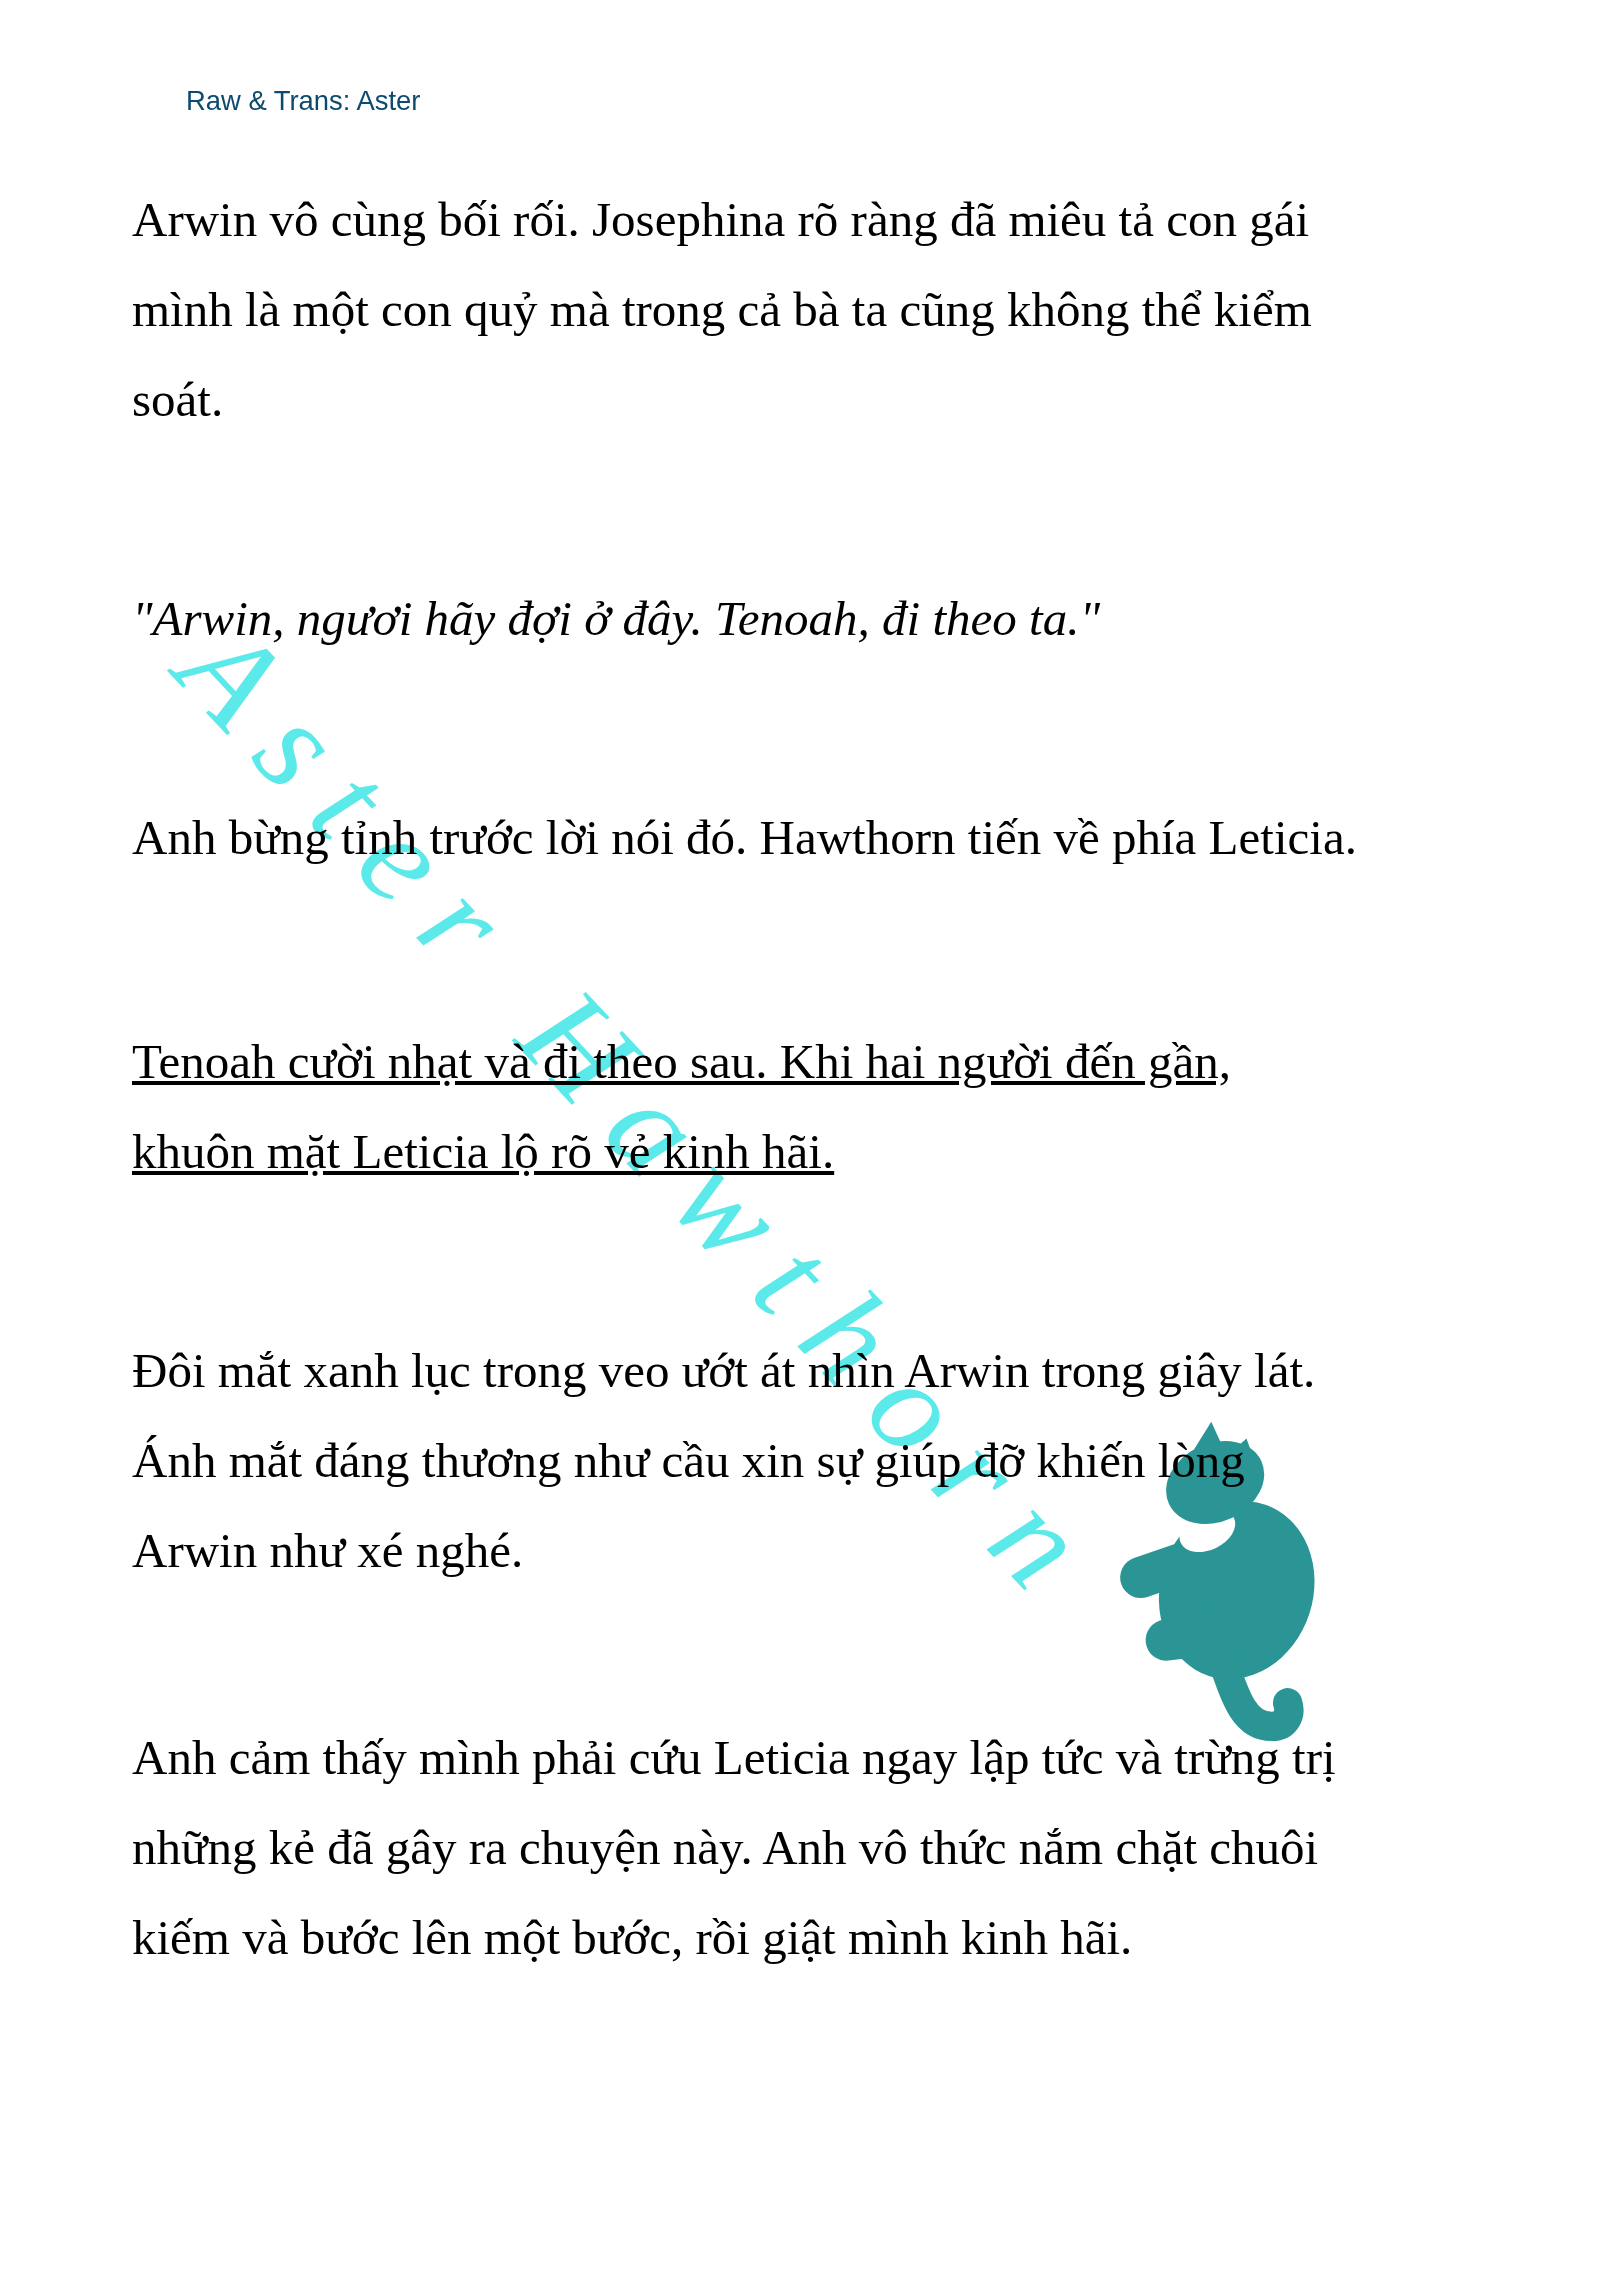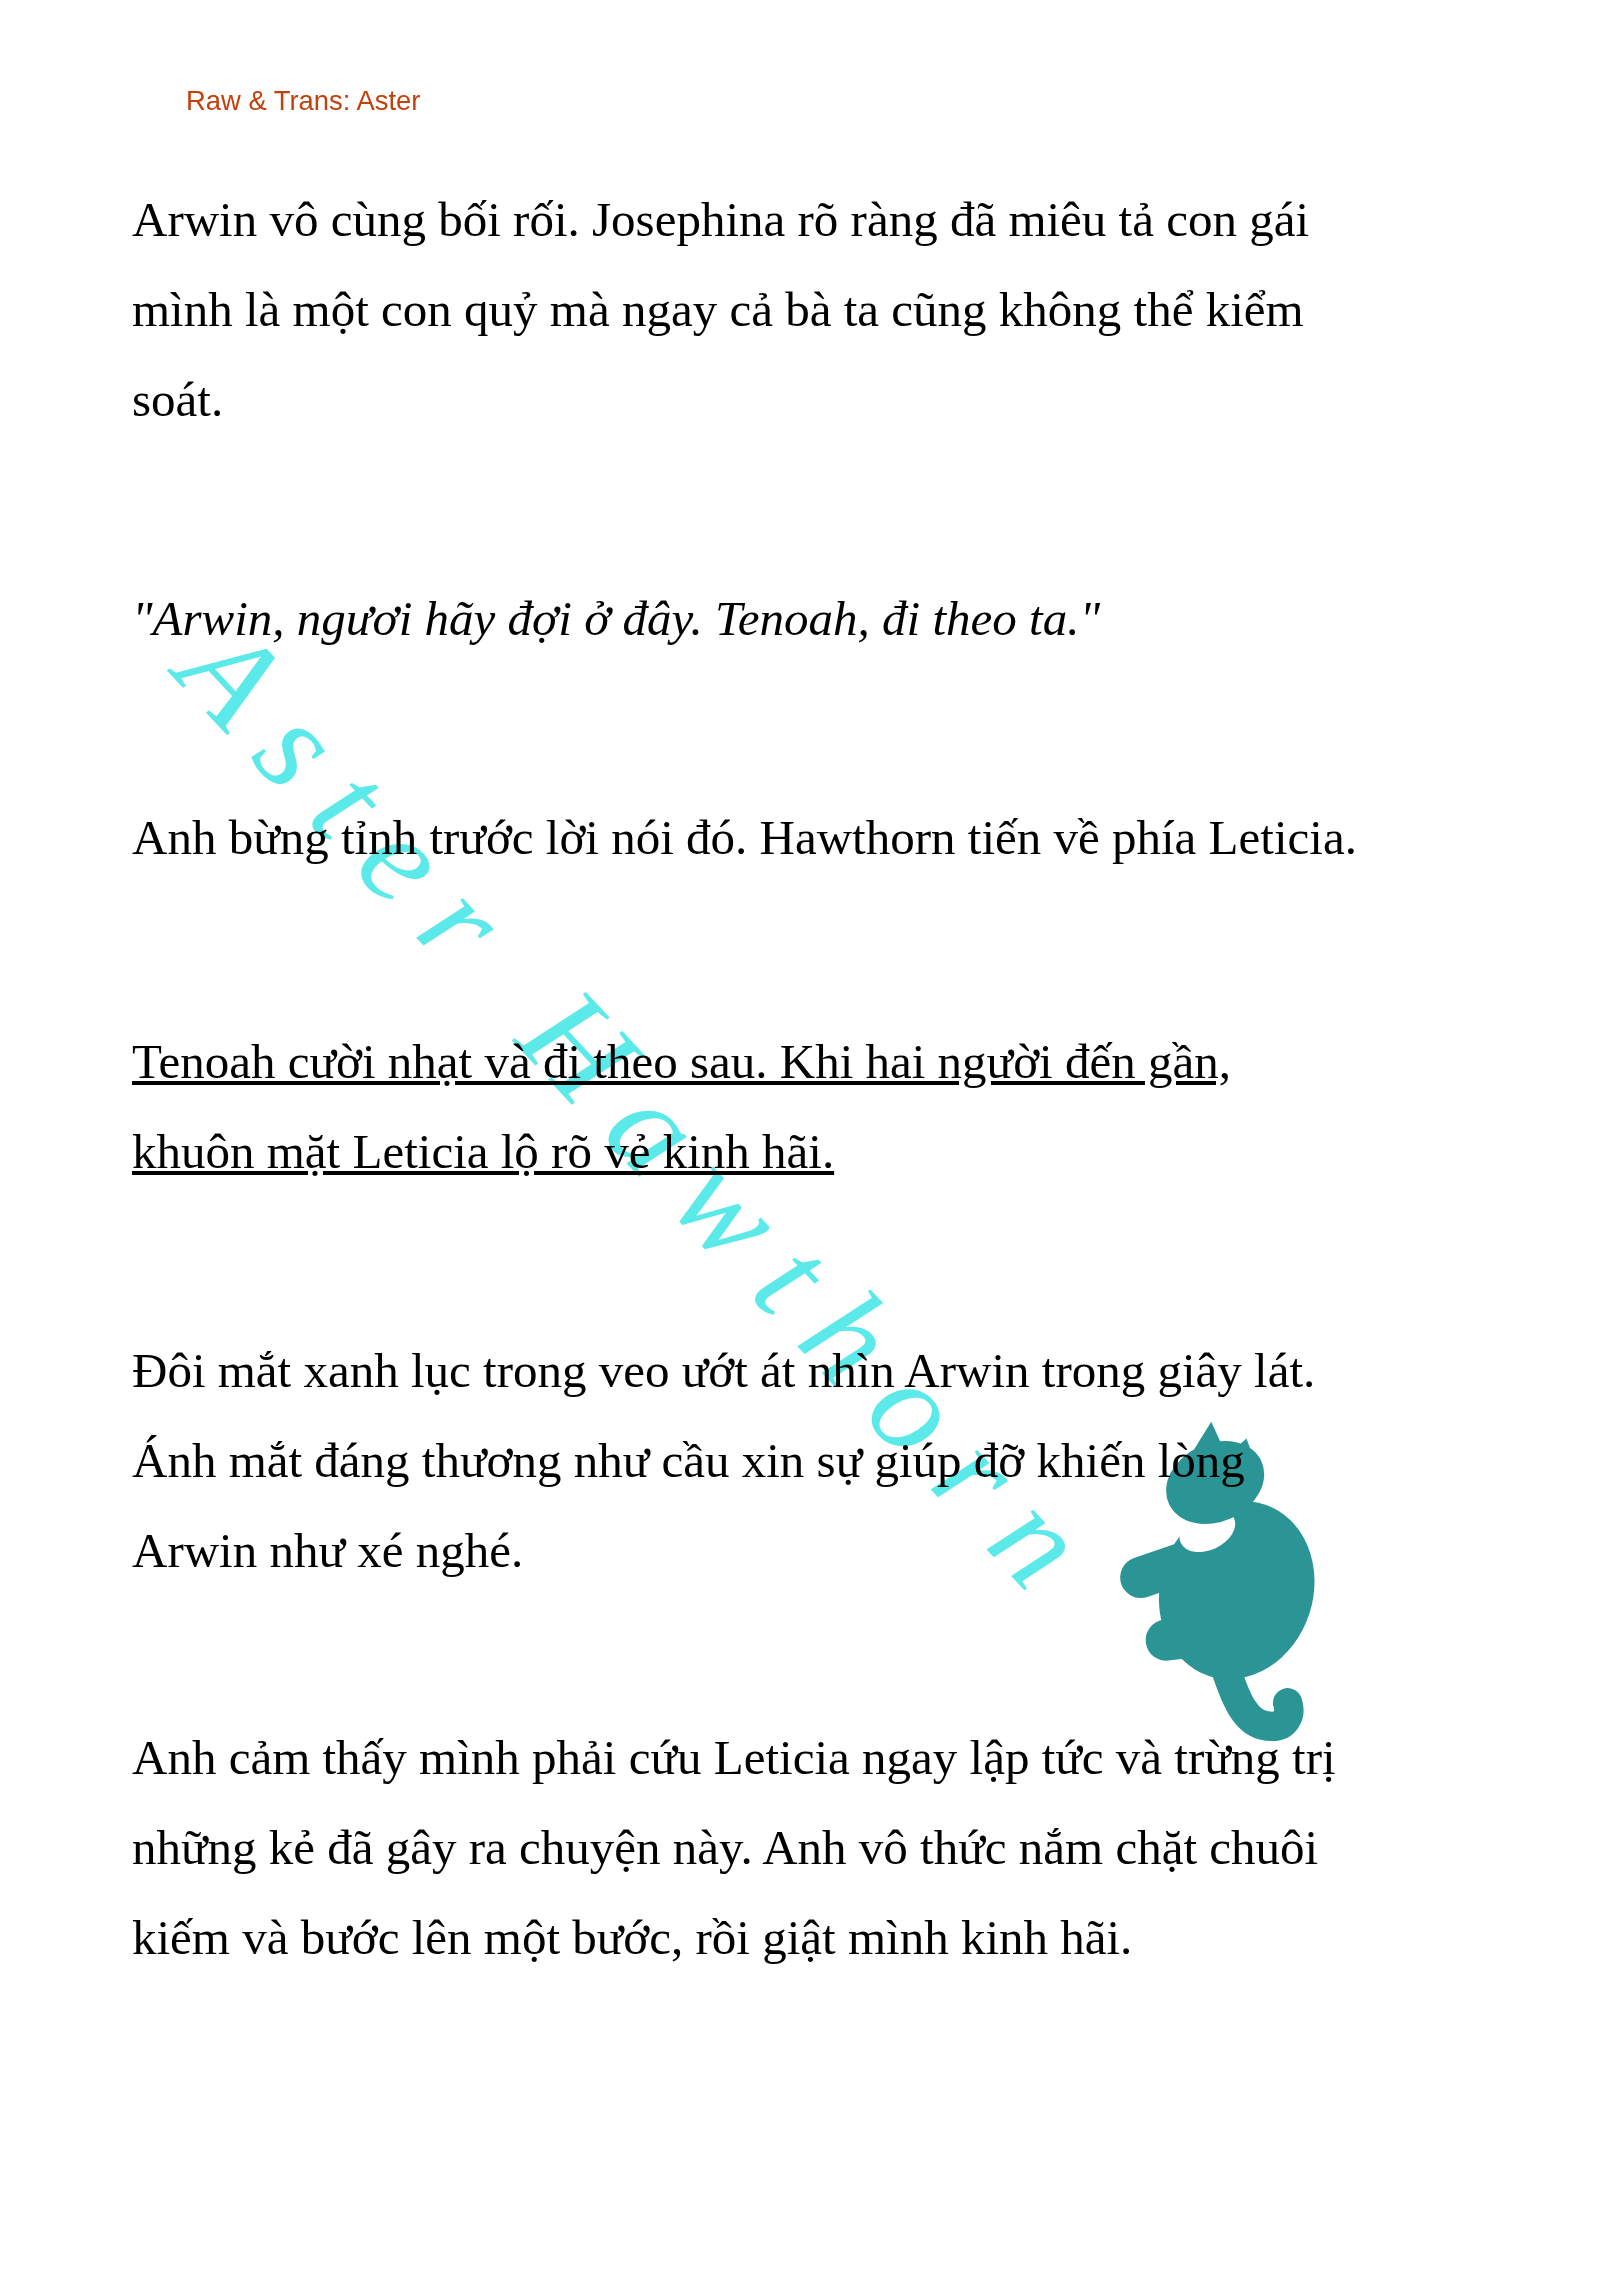--- a/index.html
+++ b/index.html
@@ -13,21 +13,21 @@
     font-family: "Liberation Serif", serif;
     color: #000;
   }
   .doc-header {
     position: absolute;
     left: 186px;
     top: 84px;
     font-family: "Liberation Sans", sans-serif;
     font-size: 27.4px;
     line-height: 33px;
-    color: #c2410c;
+    color: #0c4a6e;
     z-index: 3;
   }
   .watermark {
     position: absolute;
     left: 253px;
     top: 600px;
     transform: rotate(47deg);
     transform-origin: 0 0;
     font-family: "Liberation Serif", serif;
     font-style: italic;
@@ -85,21 +85,21 @@
 
     <ellipse cx="92" cy="124" rx="30" ry="20" fill="#ffffff" transform="rotate(-25 92 124)"></ellipse>
 
     <ellipse cx="100" cy="75" rx="52" ry="40" fill="currentColor" transform="rotate(-25 100 75)"></ellipse>
 
     <polygon points="70,55 96,13 112,48" fill="currentColor"></polygon>
     <polygon points="112,48 132,30 148,75" fill="currentColor"></polygon>
   </svg>
 
   <div class="para p0">Arwin vô cùng bối rối. Josephina rõ ràng đã miêu tả con gái
-mình là một con quỷ mà ngay cả bà ta cũng không thể kiểm
+mình là một con quỷ mà trong cả bà ta cũng không thể kiểm
 soát.</div>
 
   <div class="para p1 italic">"Arwin, ngươi hãy đợi ở đây. Tenoah, đi theo ta."</div>
 
   <div class="para p2">Anh bừng tỉnh trước lời nói đó. Hawthorn tiến về phía Leticia.</div>
 
   <div class="para p3">Tenoah cười nhạt và đi theo sau. Khi hai người đến gần,
 khuôn mặt Leticia lộ rõ vẻ kinh hãi.</div>
 
   <div class="para p4">Đôi mắt xanh lục trong veo ướt át nhìn Arwin trong giây lát.

